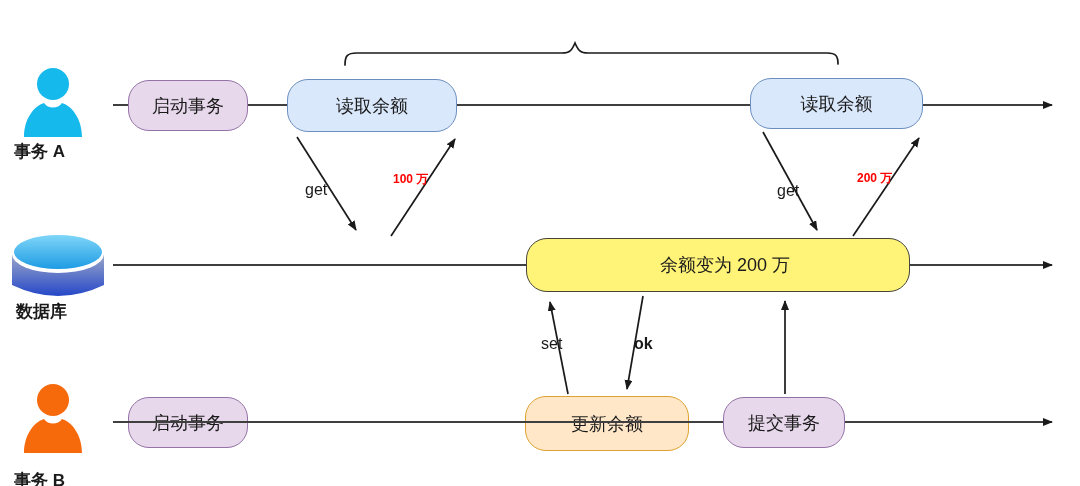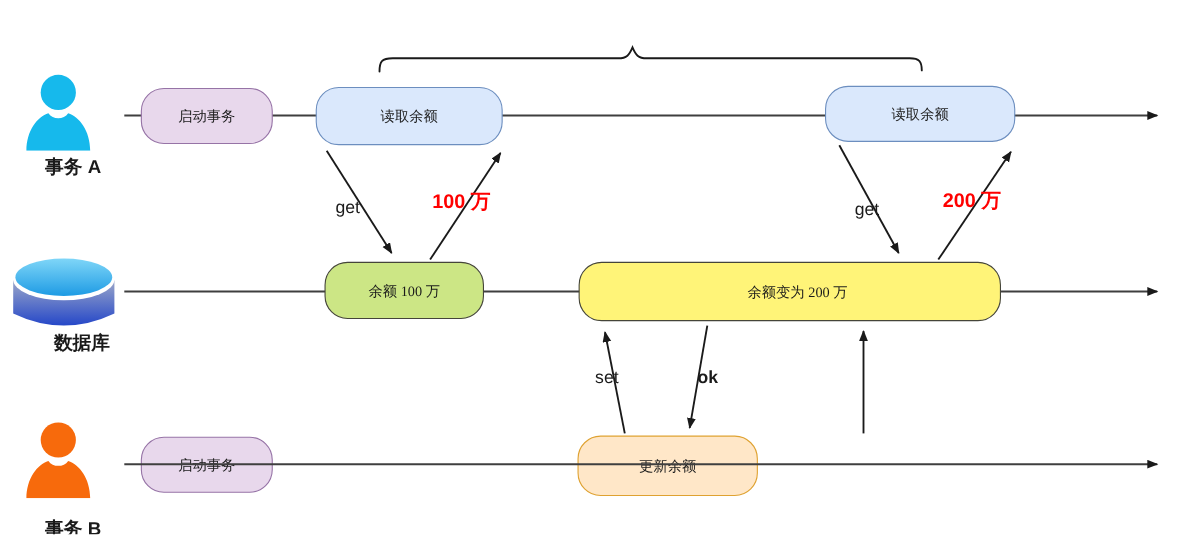--- a/index.html
+++ b/index.html
@@ -14,40 +14,40 @@
   }
   html,body{margin:0;padding:0;background:#ffffff;}
   .canvas{
     position:relative;width:1080px;height:486px;background:#fff;overflow:hidden;
     font-family:"Liberation Sans",sans-serif;color:var(--ink);
   }
   .layer{position:absolute;left:0;top:0;width:1080px;height:486px;}
   .under{z-index:1;} .over{z-index:4;}
   .node{
     position:absolute;display:flex;align-items:center;justify-content:center;
-    border-radius:21px;font-size:13px;line-height:1;box-sizing:border-box;z-index:3;font-family:Liberation Serif, serif;
+    border-radius:21px;font-size:18px;line-height:1;box-sizing:border-box;z-index:3;
   }
   .banner{
     position:absolute;left:472px;top:2px;width:256px;height:27px;z-index:3;
     background:var(--banner-fill);border:1px solid var(--banner-border);
     display:flex;align-items:center;justify-content:center;
     font-size:17px;font-weight:700;border-radius:2px;
   }
   .purple{background:var(--purple-fill);border:1.6px solid var(--purple-border);}
   .blue{background:var(--blue-fill);border:1.6px solid var(--blue-border);}
   .green{background:var(--green-fill);border:1.6px solid var(--green-border);}
   .yellow{background:var(--yellow-fill);border:1.6px solid var(--yellow-border);padding-left:14px;}
   .orange{background:var(--orange-fill);border:1.6px solid var(--orange-border);}
   .z2{z-index:2;} .z5{z-index:5;}
   .actor-label{
-    position:absolute;font-size:17px;font-weight:700;z-index:3;text-align:right;
+    position:absolute;font-size:17px;font-weight:700;z-index:3;text-align:left;
   }
   .arrow-label{position:absolute;font-size:16px;z-index:3;}
   .arrow-label.bold{font-weight:700;}
-  .red-label{position:absolute;font-size:18px;font-weight:700;color:var(--red);z-index:3;}
+  .red-label{position:absolute;font-size:12px;font-weight:700;color:var(--red);z-index:3;}
   .icon-wrap{position:absolute;z-index:3;}
 </style>
 </head>
 <body>
 
 <div class="canvas">
 
   <svg class="layer under" viewBox="0 0 1080 486">
     <defs>
       <marker id="ah" markerWidth="11" markerHeight="9" refX="9" refY="4" orient="auto" markerUnits="userSpaceOnUse">
@@ -101,33 +101,33 @@
           <stop offset="1" stop-color="#1E9BE4"></stop>
         </linearGradient>
       </defs>
       <path d="M4,22 L4,52 Q50,74 96,52 L96,22 Z" fill="url(#dbBody)"></path>
       <ellipse cx="50" cy="21" rx="46" ry="19" fill="#ffffff"></ellipse>
       <ellipse cx="50" cy="19" rx="44" ry="17" fill="url(#dbTop)"></ellipse>
     </svg>
   </div>
   <div class="actor-label" style="left:16px;top:300px;width:84px;">数据库</div>
 
-  <div class="node green" style="left:295px;top:238px;width:145px;height:52px;">余额 100 万</div>
   <div class="node yellow" style="left:526px;top:238px;width:384px;height:54px;">余额变为 200 万</div>
 
   <div class="icon-wrap" style="left:22px;top:383px;">
     <svg width="62" height="70" viewBox="0 0 62 70">
       <circle cx="31" cy="17" r="16" fill="var(--user-b)"></circle>
       <path d="M2,70 C2,52 12,39 22,36 C26,42 36,42 40,36 C50,39 60,52 60,70 Z" fill="var(--user-b)"></path>
     </svg>
   </div>
   <div class="actor-label" style="left:14px;top:433px;width:78px;margin-top:36px;">事务 B</div>
 
   <div class="node purple z2" style="left:128px;top:397px;width:120px;height:51px;">启动事务</div>
   <div class="node orange z2" style="left:525px;top:396px;width:164px;height:55px;">更新余额</div>
+  <div class="node purple z5" style="left:723px;top:397px;width:122px;height:51px;">提交事务</div>
 
   <div class="arrow-label" style="left:305px;top:181px;">get</div>
   <div class="red-label" style="left:393px;top:171px;">100 万</div>
   <div class="arrow-label" style="left:777px;top:182px;">get</div>
   <div class="red-label" style="left:857px;top:170px;">200 万</div>
   <div class="arrow-label" style="left:541px;top:335px;">set</div>
   <div class="arrow-label bold" style="left:634px;top:335px;">ok</div>
 
 </div>
 

